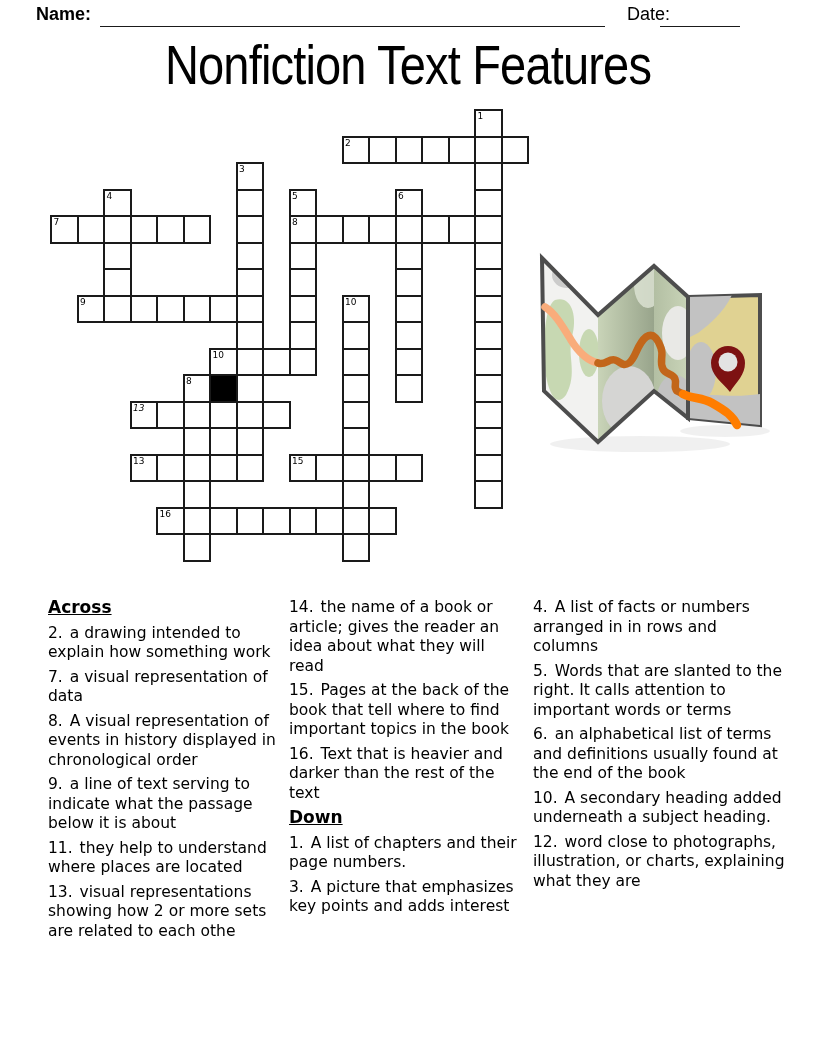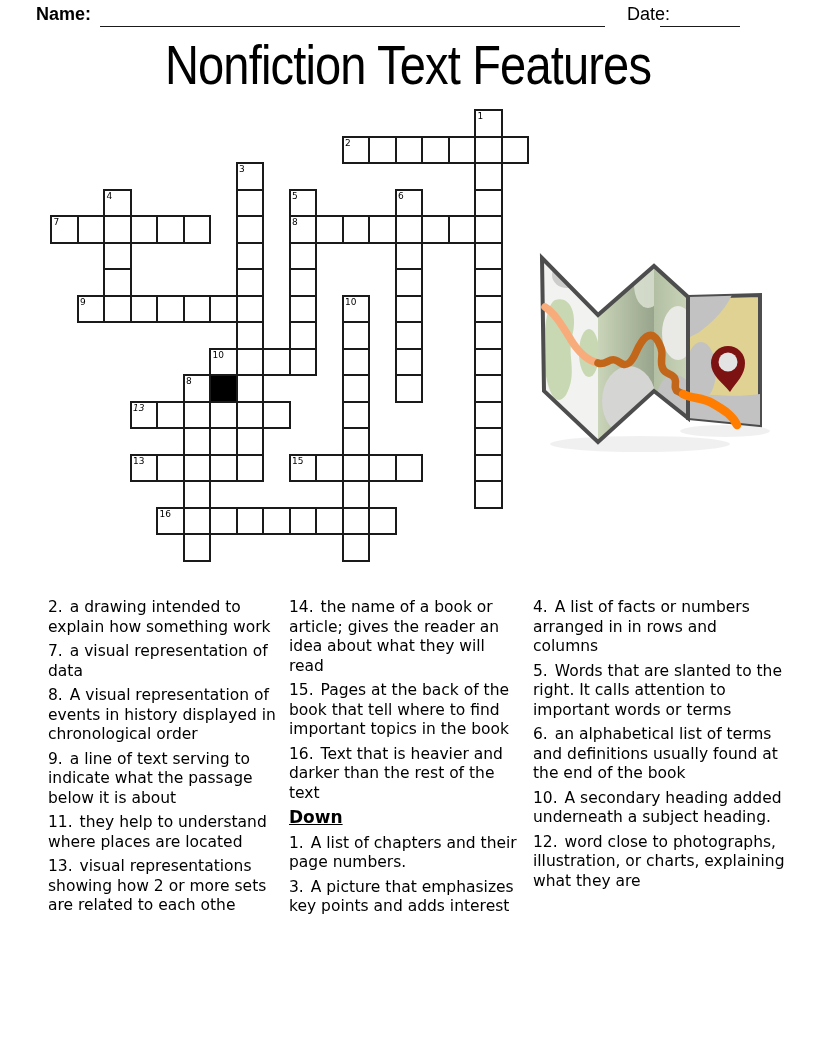--- a/index.html
+++ b/index.html
@@ -239,20 +239,21 @@
 
     <path d="M20,62 C30,68 38,82 46,95 C54,108 64,116 73,118" fill="none" stroke-width="7.5" stroke-linecap="round" stroke="#f9ac7b"></path>
     <path d="M73,118 C80,121 84,113 90,115 C96,117 98,122 104,118 C111,113 112,99 121,92 C129,87 133,95 136,103 C139,111 134,116 138,124 C141,130 148,128 150,134 C152,139 148,142 152,146 L158,149" fill="none" stroke-width="7.5" stroke-linecap="round" stroke="#c2661a"></path>
     <path d="M158,149 C167,154 177,152 187,158 C201,166 208,171 212,180" fill="none" stroke-width="8.5" stroke-linecap="round" stroke="#ff7d00"></path>
 
     <path d="M205,147 C196,136 186,130 186,118 A17,17 0 1 1 220,118 C220,130 212,136 205,147 Z" fill="#7d1212"></path>
     <circle cx="203" cy="117" r="9.5" fill="#e3e3e3"></circle>
   </svg>
 
   <div class="clue-col" id="col1" style="left:48px;">
+      <div class="clue-header">Across</div>
       <p class="clue"><span class="cnum">2.</span> <span>a drawing intended to explain how something work</span></p>
       <p class="clue"><span class="cnum">7.</span> <span>a visual representation of data</span></p>
       <p class="clue"><span class="cnum">8.</span> <span>A visual representation of events in history displayed in chronological order</span></p>
       <p class="clue"><span class="cnum">9.</span> <span>a line of text serving to indicate what the passage below it is about</span></p>
       <p class="clue"><span class="cnum">11.</span> <span>they help to understand where places are located</span></p>
       <p class="clue"><span class="cnum">13.</span> <span>visual representations showing how 2 or more sets are related to each othe</span></p>
     </div>
   <div class="clue-col" id="col2" style="left:289px;">
       <p class="clue"><span class="cnum">14.</span> <span>the name of a book or article; gives the reader an idea about what they will read</span></p>
       <p class="clue"><span class="cnum">15.</span> <span>Pages at the back of the book that tell where to find important topics in the book</span></p>

